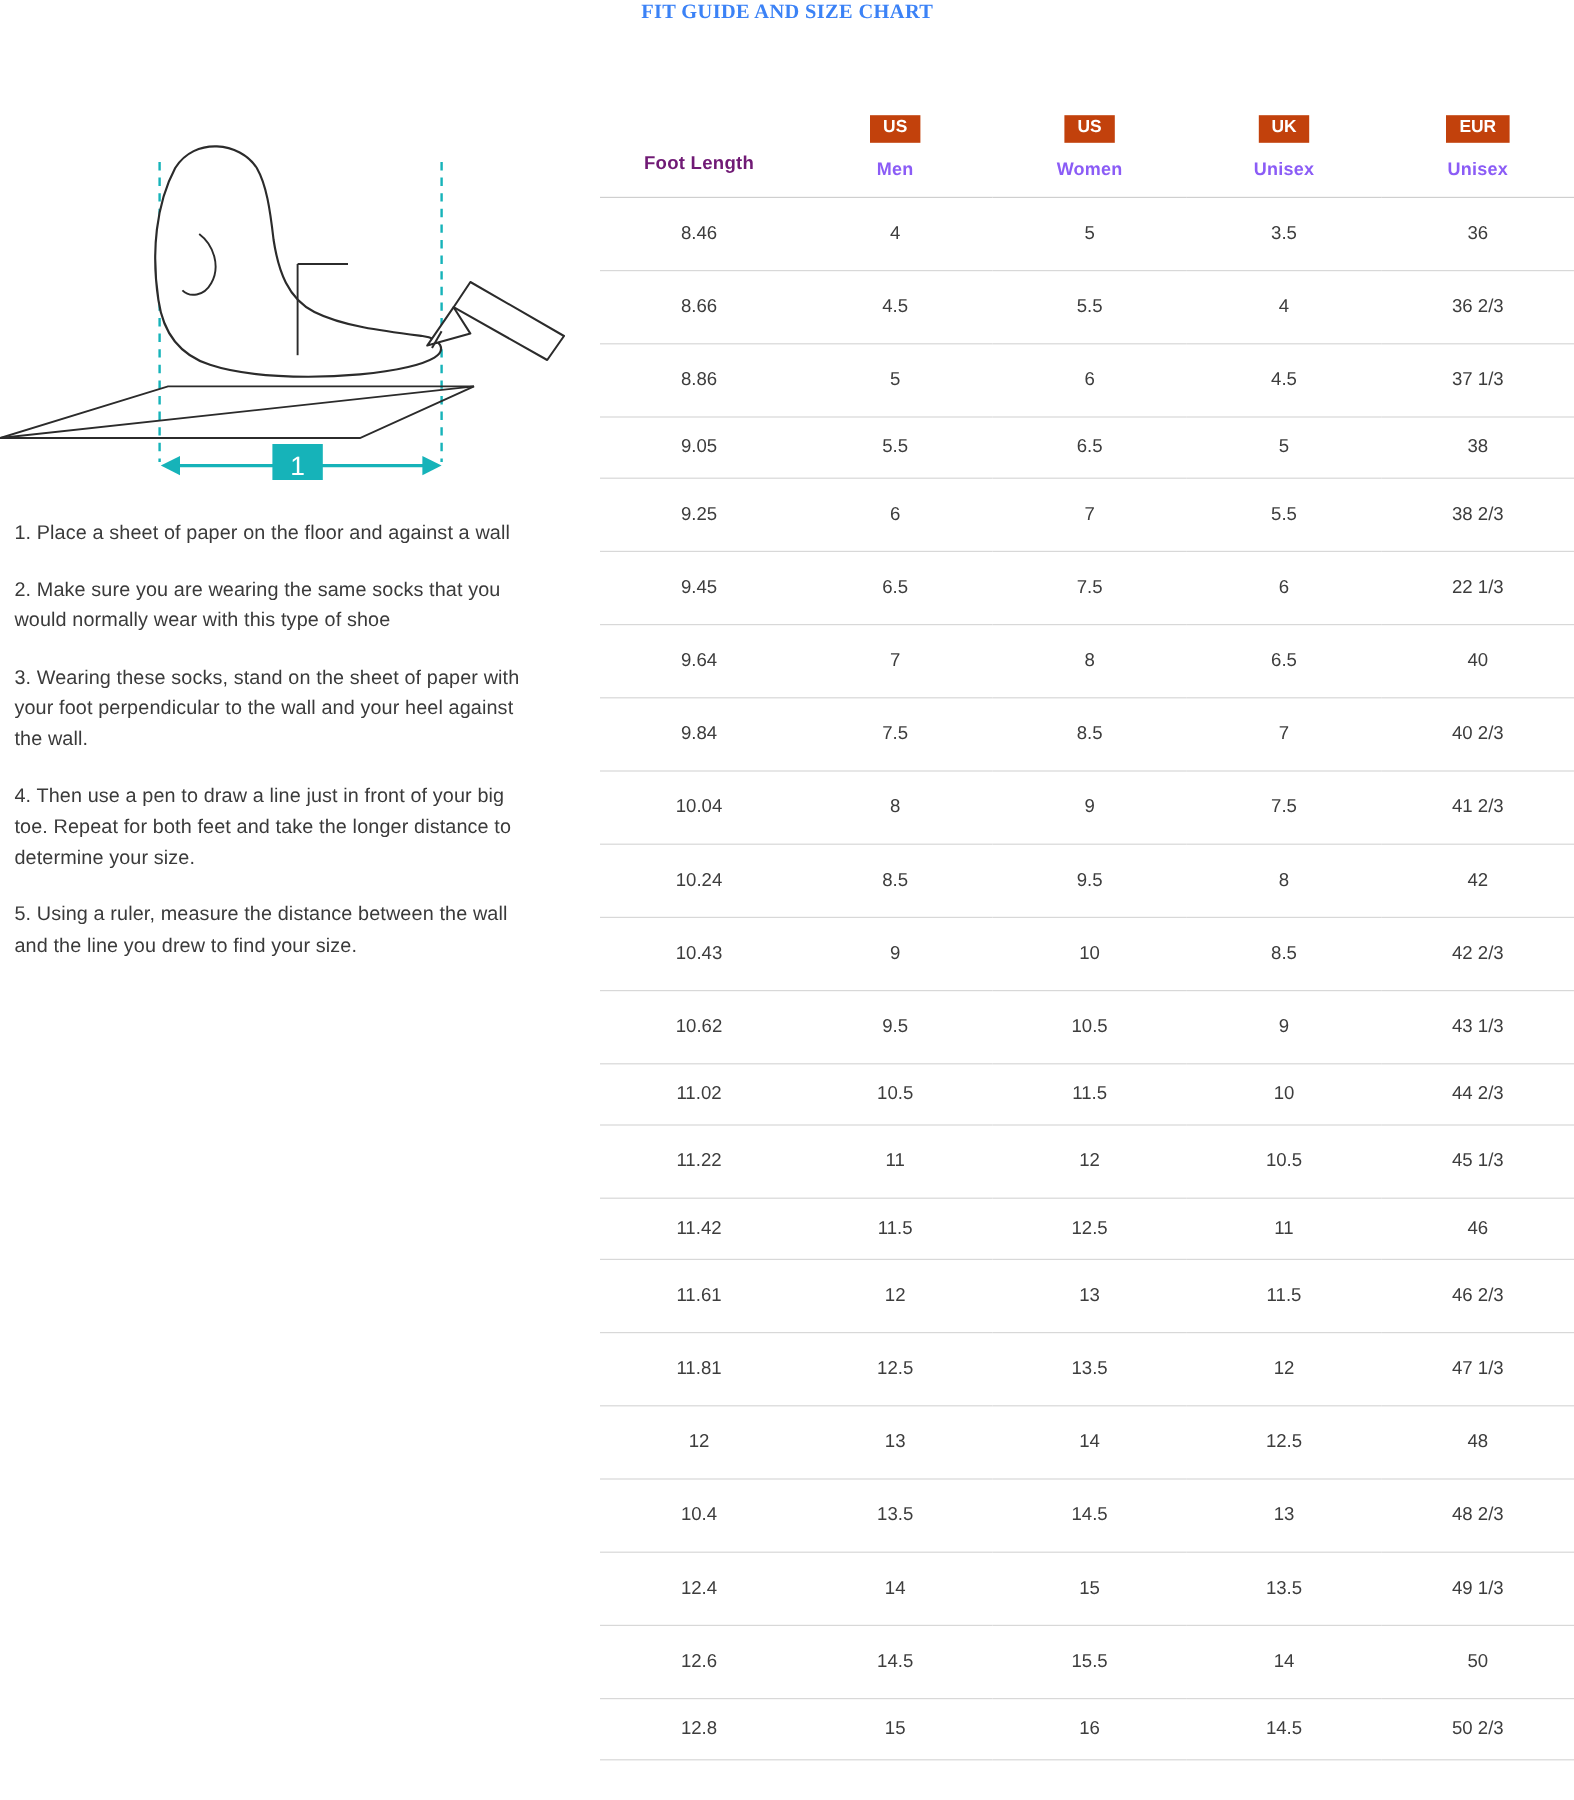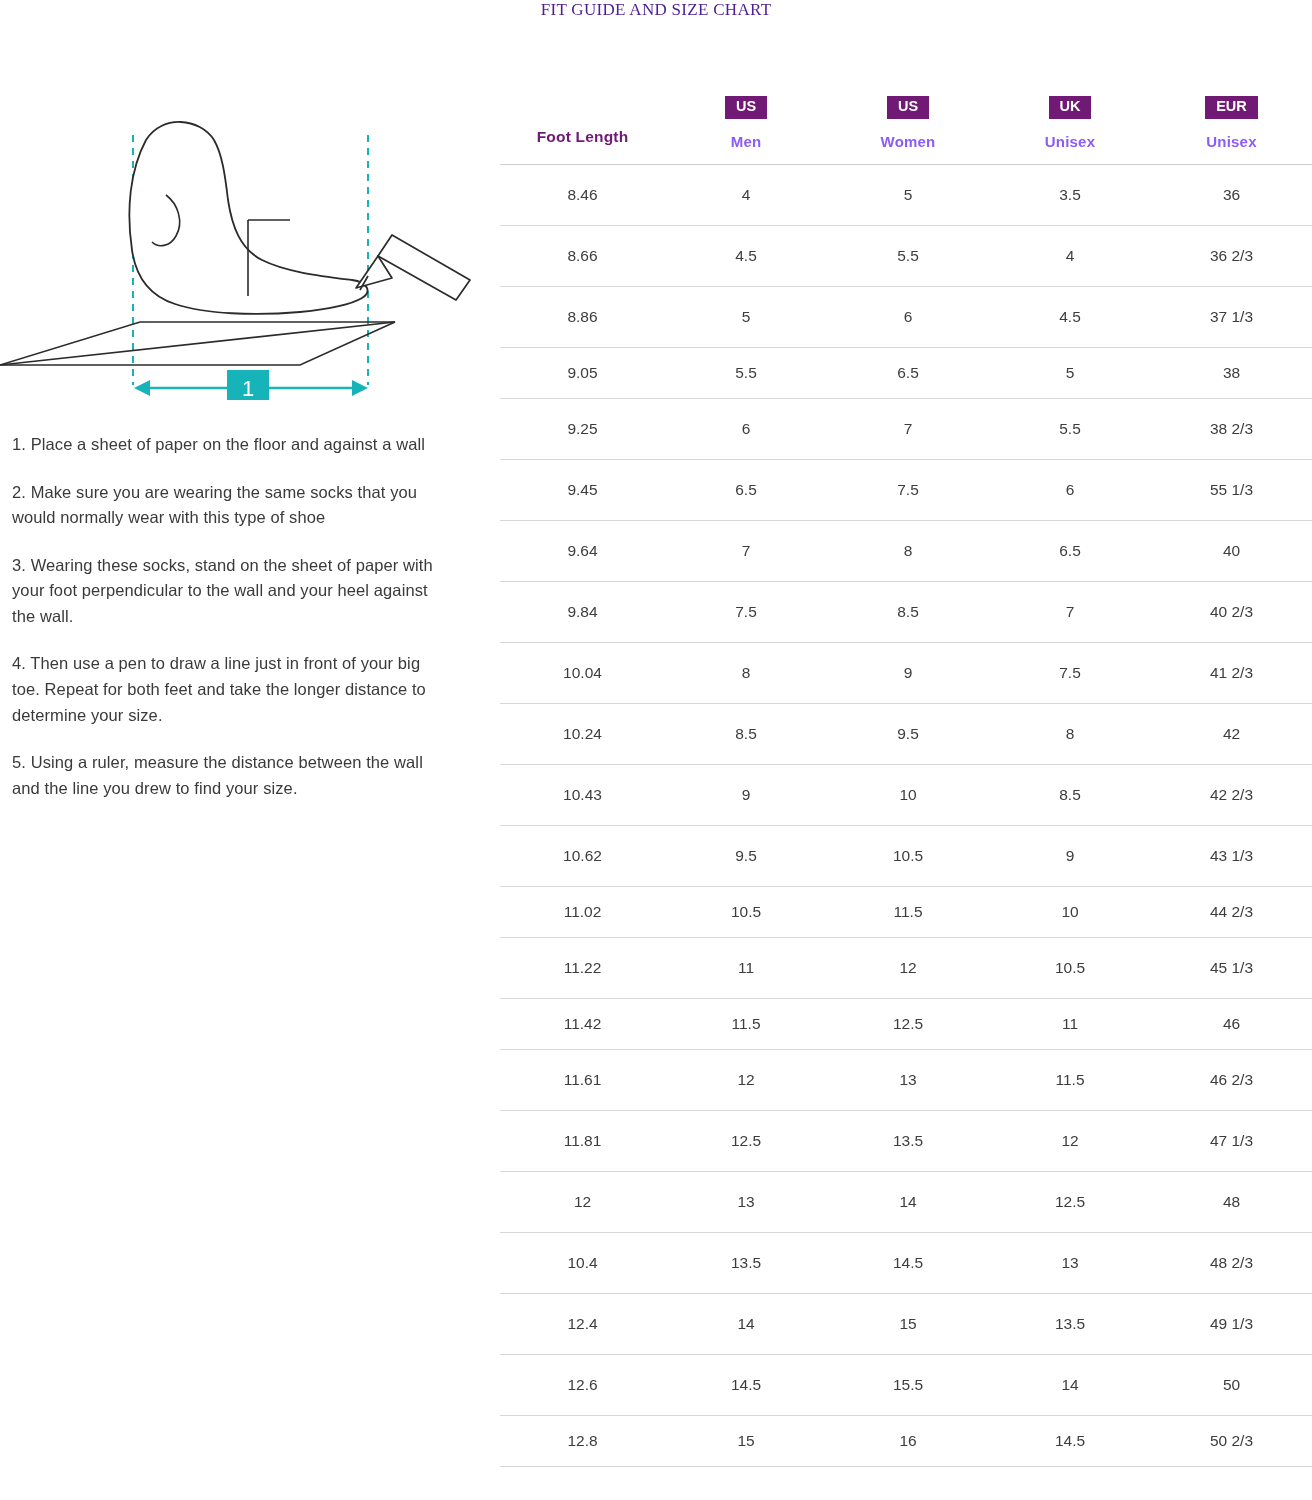--- a/index.html
+++ b/index.html
@@ -16,24 +16,24 @@
     overflow: hidden;
   }
 
   #title {
     position: absolute;
     top: 0px;
     left: 0;
     width: 1312px;
     text-align: center;
     font-family: "Liberation Serif", serif;
-    font-weight: normal;
+    font-weight: bold;
     font-size: 17px;
     letter-spacing: 0.3px;
-    color: #4c1d95;
+    color: #3b82f6;
   }
 
   
   #left-panel {
     position: absolute;
     left: 0px;
     top: 100px;
     width: 500px;
   }
 
@@ -80,21 +80,21 @@
     vertical-align: middle;
   }
   thead th {
     border-bottom: 1px solid #cfcfcf;
     height: 110px;
     vertical-align: bottom;
     padding-bottom: 14px;
   }
   .hdr-badge {
     display: inline-block;
-    background: #701a75;
+    background: #c2410c;
     color: #ffffff;
     font-size: 14.5px;
     padding: 3px 11px 4px 11px;
     margin-bottom: 14px;
     line-height: 1.1;
   }
   .hdr-sub {
     display: block;
     color: #8b5cf6;
     font-size: 15px;
@@ -230,21 +230,21 @@
           <td>6</td>
           <td>7</td>
           <td>5.5</td>
           <td>38 2/3</td>
         </tr>
         <tr>
           <td>9.45</td>
           <td>6.5</td>
           <td>7.5</td>
           <td>6</td>
-          <td>55 1/3</td>
+          <td>22 1/3</td>
         </tr>
         <tr>
           <td>9.64</td>
           <td>7</td>
           <td>8</td>
           <td>6.5</td>
           <td>40</td>
         </tr>
         <tr>
           <td>9.84</td>

